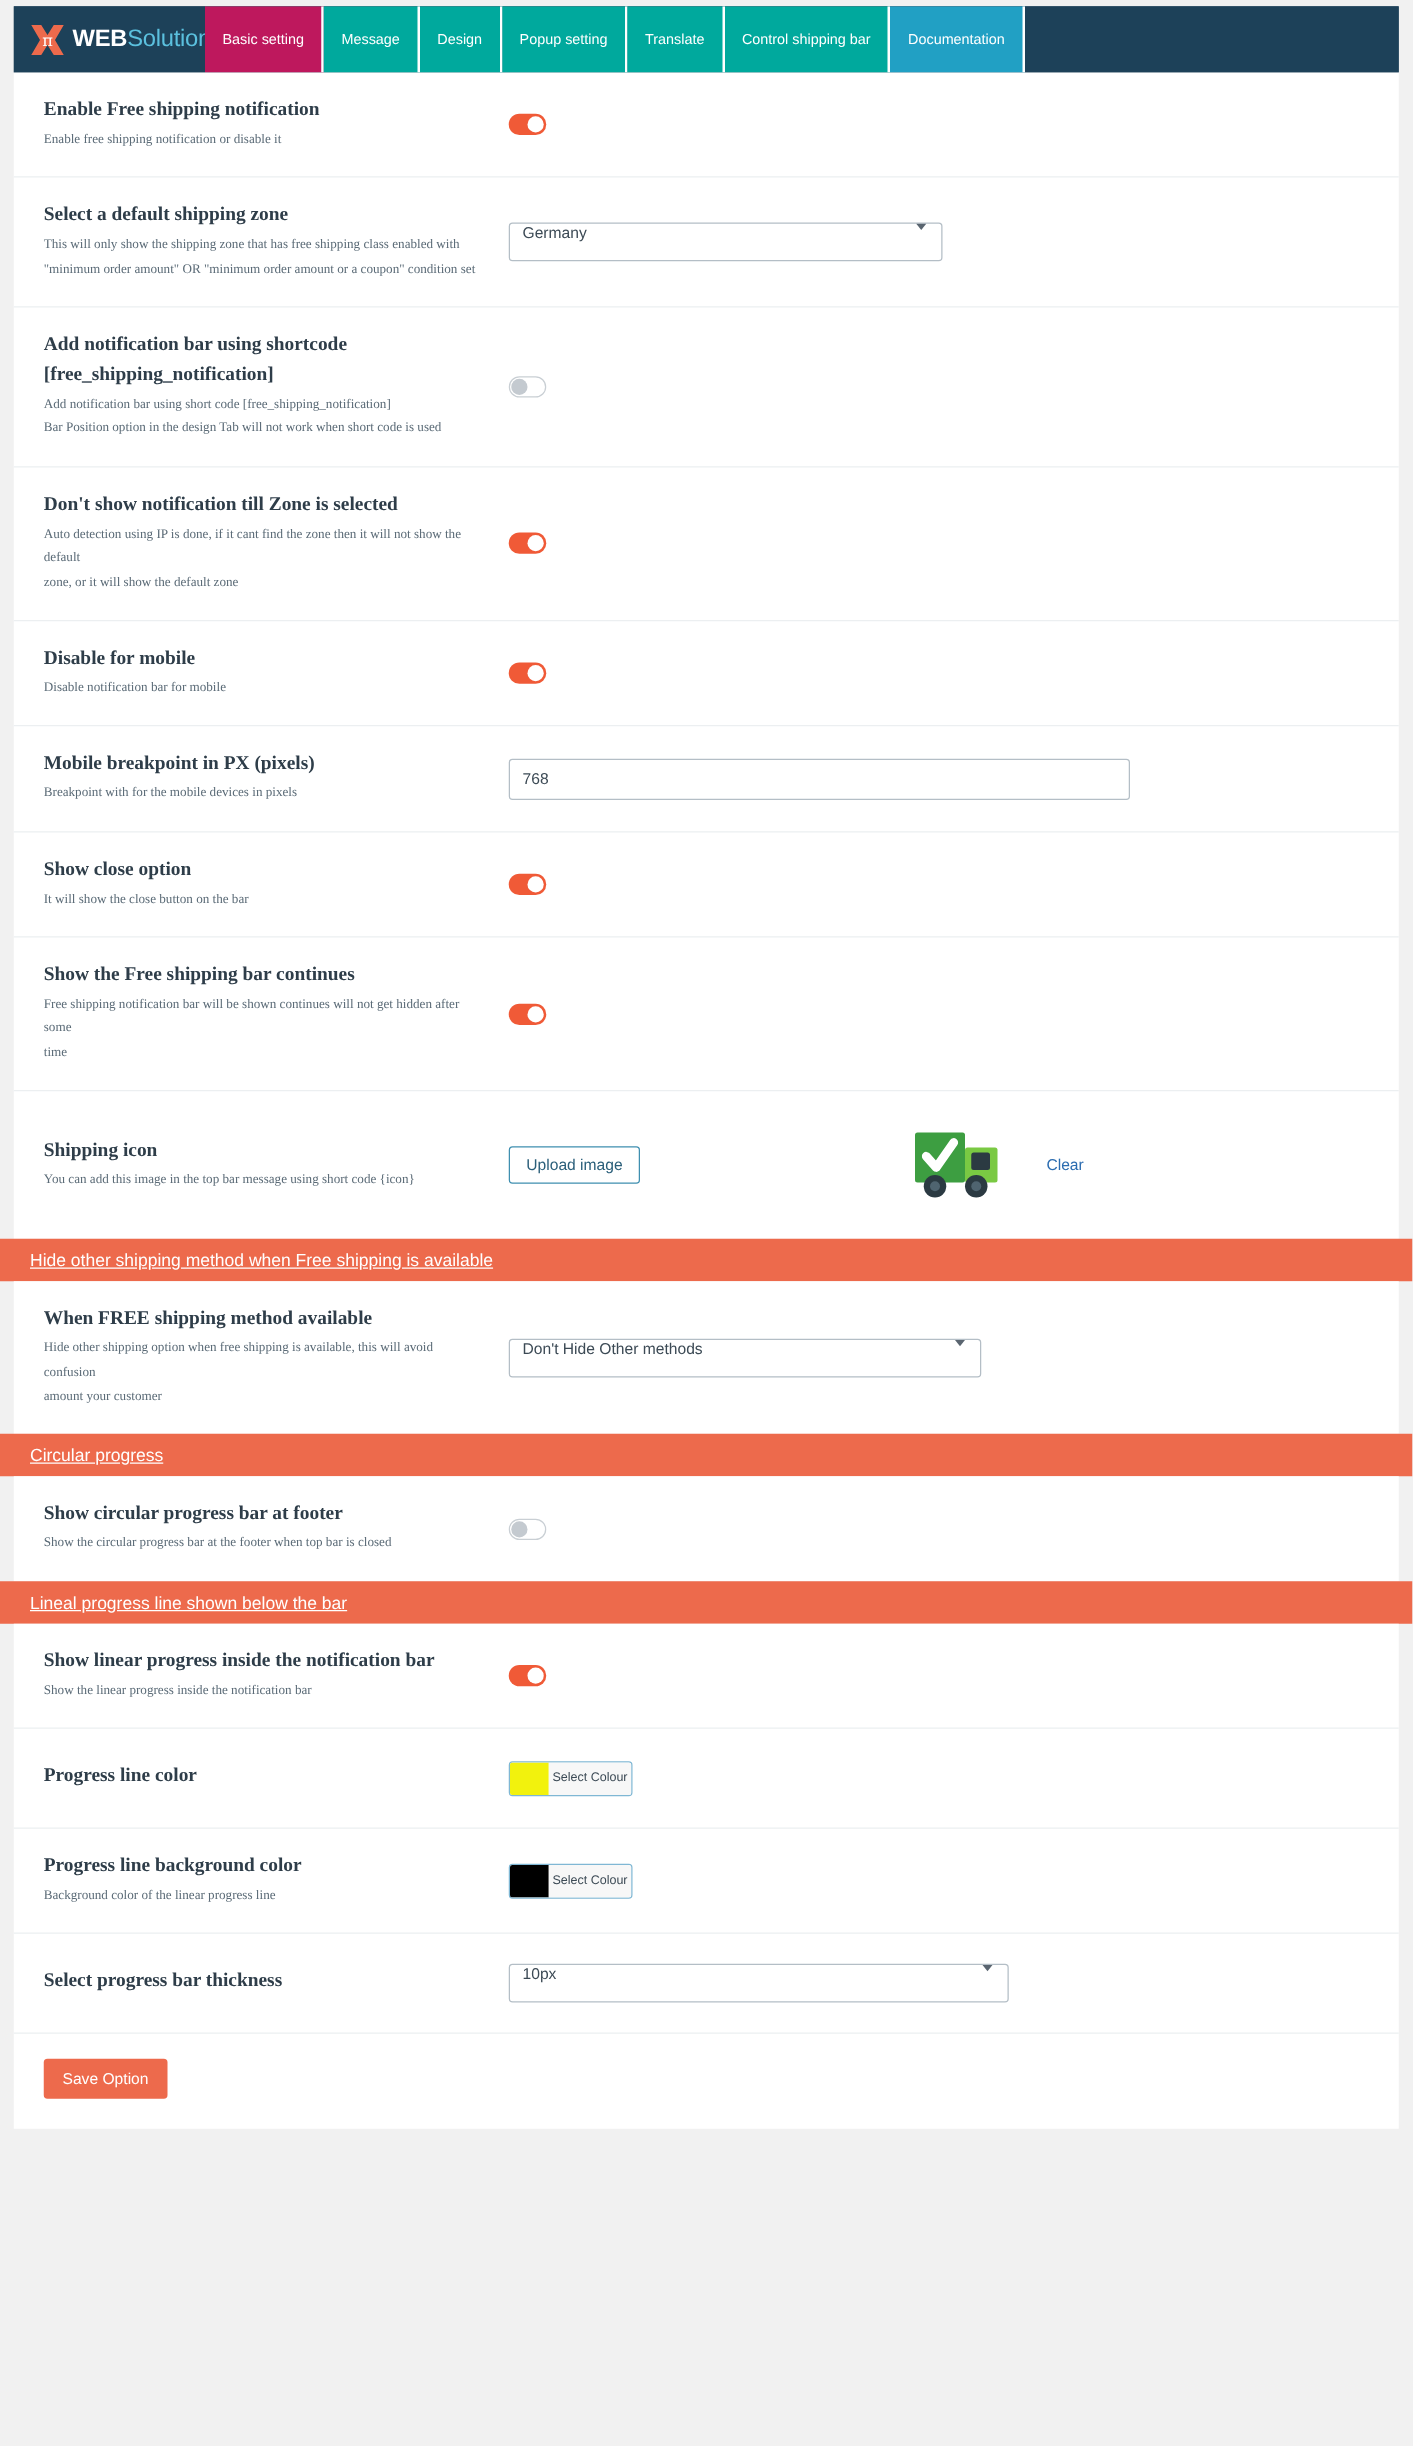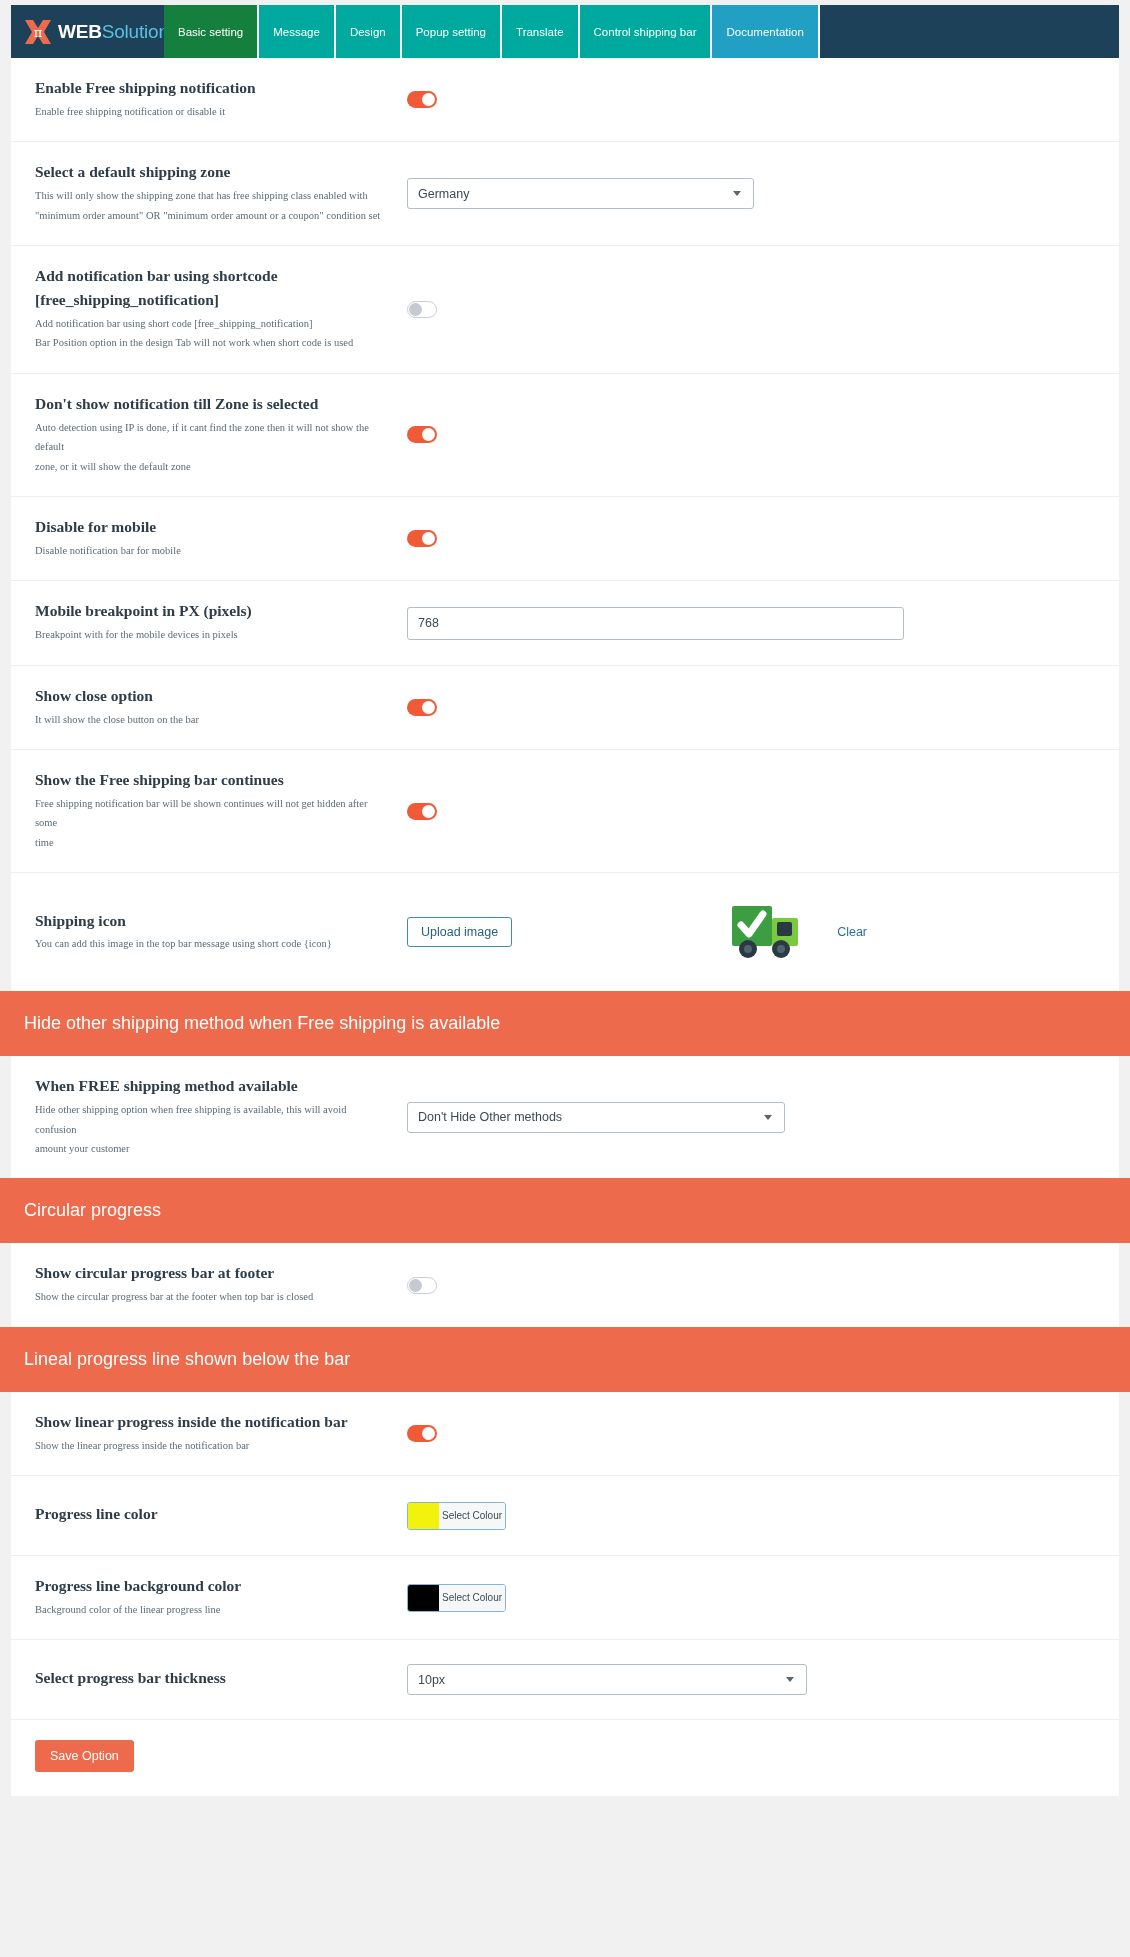--- a/index.html
+++ b/index.html
@@ -53,21 +53,21 @@
     justify-content: center;
     color: #ffffff;
     font-size: 11.5px;
     padding: 0 14px;
     background: #00a99d;
     border-right: 2px solid #ffffff;
     white-space: nowrap;
     text-decoration: none;
     flex: none;
   }
-  .navtab.active { background: #15803d; }
+  .navtab.active { background: #be185d; }
   .navtab.doc { background: #21a0c4; }
   .nav-filler { flex: 1 1 auto; background: #1d4159; }
 
   
   .panel {
     margin: 0 11px;
     background: #ffffff;
   }
   .row {
     display: flex;
@@ -122,21 +122,21 @@
   .toggle.off .knob { left: 1px; top: 1px; background: #c4cad0; }
 
   
   .select {
     width: 347px;
     height: 31px;
     border: 1px solid #b4bec6;
     border-radius: 3px;
     background: #ffffff;
     display: flex;
-    align-items: center;
+    align-items: flex-start;
     padding: 0 10px;
     font-size: 12.5px;
     color: #3c4a55;
     position: relative;
     justify-content: space-between;
   }
   .select .caret {
     width: 0; height: 0;
     border-left: 4.5px solid transparent;
     border-right: 4.5px solid transparent;
@@ -157,23 +157,24 @@
     align-items: center;
     padding: 0 10px;
     font-size: 12.5px;
     color: #3c4a55;
   }
 
   
   .section-head {
     background: #ed6a4c;
     color: #ffffff;
-    font-size: 18px;
-    padding: 22px 24px;
+    font-size: 14px;
+    padding: 9px 24px;
     margin: 0;
+    text-decoration: underline;
   }
 
   
   .upload-btn {
     border: 1px solid #3f8fb0;
     background: #ffffff;
     color: #2b5f7a;
     font-size: 12.5px;
     border-radius: 3px;
     padding: 7px 13px;

